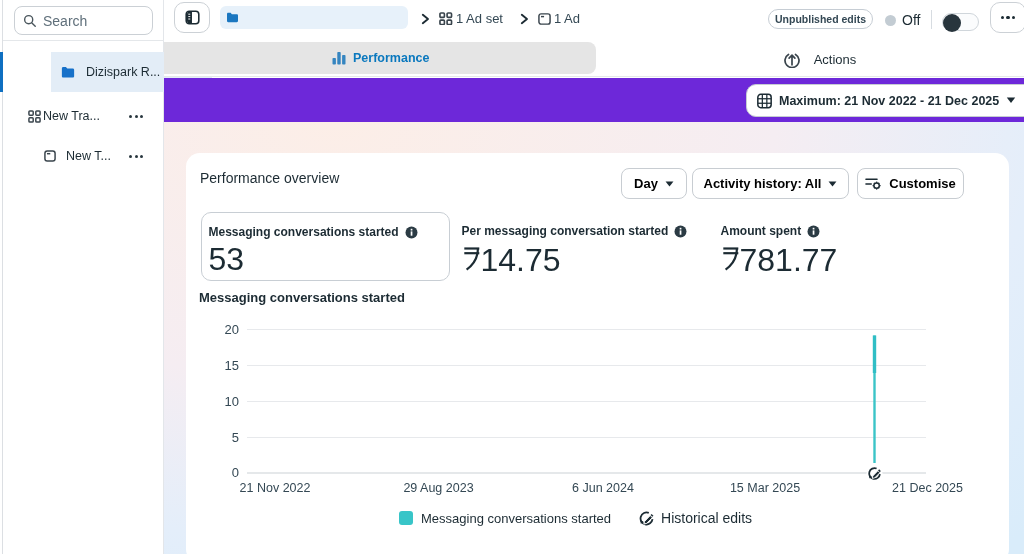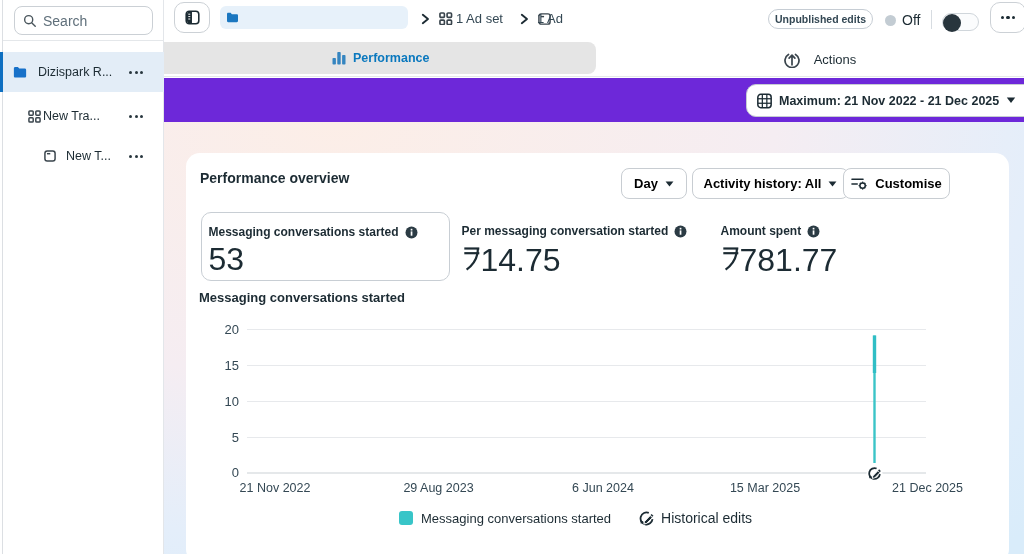--- a/index.html
+++ b/index.html
@@ -45,25 +45,25 @@
 
 #filterrow { position:absolute; left:164px; top:78px; width:860px; height:44px; background:#6d28d9; }
 #datebtn { position:absolute; left:582px; top:6px; width:290px; height:33px; border:1px solid #c6ccd2; border-radius:10px; background:#fff; display:flex; align-items:center; padding:0 10px; gap:7px; }
 #datebtn .t { font-size:12.5px; font-weight:bold; color:#1c2b33; white-space:nowrap; }
 
 
 #content { position:absolute; left:164px; top:122px; width:860px; height:432px;
   background:radial-gradient(980px 580px at 170px 0px, #fceee7 0%, #f5edf2 45%, #e4eefa 72%, #d9ecfa 100%); }
 #card { position:absolute; left:22px; top:31px; width:823px; height:410px; background:#fff; border-radius:14px; }
 
-#cardtitle { position:absolute; left:14px; top:17px; font-size:14px; font-weight:bold; color:#1c2b33; }
+#cardtitle { position:absolute; left:14px; top:17px; font-size:14px; font-weight:normal; color:#1c2b33; }
 .cbtn { position:absolute; top:15px; height:31px; border:1px solid #c8cdd2; border-radius:8px; background:#fff; display:flex; align-items:center; justify-content:center; gap:7px; font-size:13px; font-weight:bold; color:#000000; }
 #btnday { left:435px; width:66px; }
 #btnact { left:506px; width:157px; }
-#btncust { left:657px; width:107px; }
+#btncust { left:671px; width:107px; }
 
 #metric1 { position:absolute; left:14.5px; top:59px; width:249px; height:69px; border:1px solid #c8ced4; border-radius:10px; background:#fff; }
 .mlabel { font-size:12px; font-weight:bold; color:#1c2b33; display:flex; align-items:center; gap:6px; white-space:nowrap; }
 .mvalue { font-size:32px; color:#1c2b33; display:flex; align-items:flex-start; }
 
 #charttitle { position:absolute; left:13px; top:137px; font-size:13px; font-weight:bold; color:#1c2b33; }
 
 #legend { position:absolute; left:213px; top:357px; display:flex; align-items:center; font-size:13px; color:#1c2b33; }
 </style>
 </head>
@@ -72,21 +72,21 @@
 <div id="sidebar">
   <div class="rail"></div>
   <div id="searchbox">
     <svg width="14" height="14" viewBox="0 0 16 16">
         <circle cx="6.5" cy="6.5" r="4.6" fill="none" stroke="#49555c" stroke-width="1.6"></circle>
         <line x1="10.2" y1="10.2" x2="14" y2="14" stroke="#49555c" stroke-width="1.6" stroke-linecap="round"></line>
       </svg>
     <span>Search</span>
   </div>
   <div class="hdrline"></div>
-  <div class="srow sel" style="top:52px;">
+  <div class="srow sel" style="top:52px;margin-left:48px;">
     <svg style="margin-left:10px" width="14" height="12.5" viewBox="0 0 16 14">
         <path d="M1 2.5 C1 1.7 1.7 1 2.5 1 L5.6 1 L7.2 2.8 L13.5 2.8 C14.3 2.8 15 3.5 15 4.3 L15 11.5 C15 12.3 14.3 13 13.5 13 L2.5 13 C1.7 13 1 12.3 1 11.5 Z" fill="#1771c9"></path>
       </svg>
     <span class="lbl" style="margin-left:11px;">Dizispark R...</span>
     <span class="dots">
         <i></i>
         <i></i>
         <i></i>
       </span>
   </div>
@@ -148,21 +148,21 @@
       </g>
     </svg>
   <span class="abs crumbtxt" style="left:292px;top:11px;">1 Ad set</span>
   <svg class="abs" style="left:355px;top:13px" width="10" height="12" viewBox="0 0 10 12">
       <path d="M2.8 1.8 L8 6 L2.8 10.2" fill="none" stroke="#1c2b33" stroke-width="1.9" stroke-linecap="round" stroke-linejoin="round"></path>
     </svg>
   <svg class="abs" style="left:373.5px;top:12.5px" width="13" height="12" viewBox="0 0 15 14">
       <rect x="1" y="1" width="13" height="12" rx="2.5" fill="none" stroke="#39444c" stroke-width="1.7"></rect>
       <line x1="3.4" y1="4.2" x2="7" y2="4.2" stroke="#39444c" stroke-width="1.7"></line>
     </svg>
-  <span class="abs crumbtxt" style="left:373px;top:11px;">1 Ad</span>
+  <span class="abs crumbtxt" style="left:390px;top:11px;">1 Ad</span>
 
   <div id="unpub">Unpublished edits</div>
   <div id="offdot"></div>
   <span id="offtxt">Off</span>
   <div id="tbdivider"></div>
   <div id="toggle">
       <div class="knob"></div>
     </div>
   <div id="morebtn">
       <i></i>

